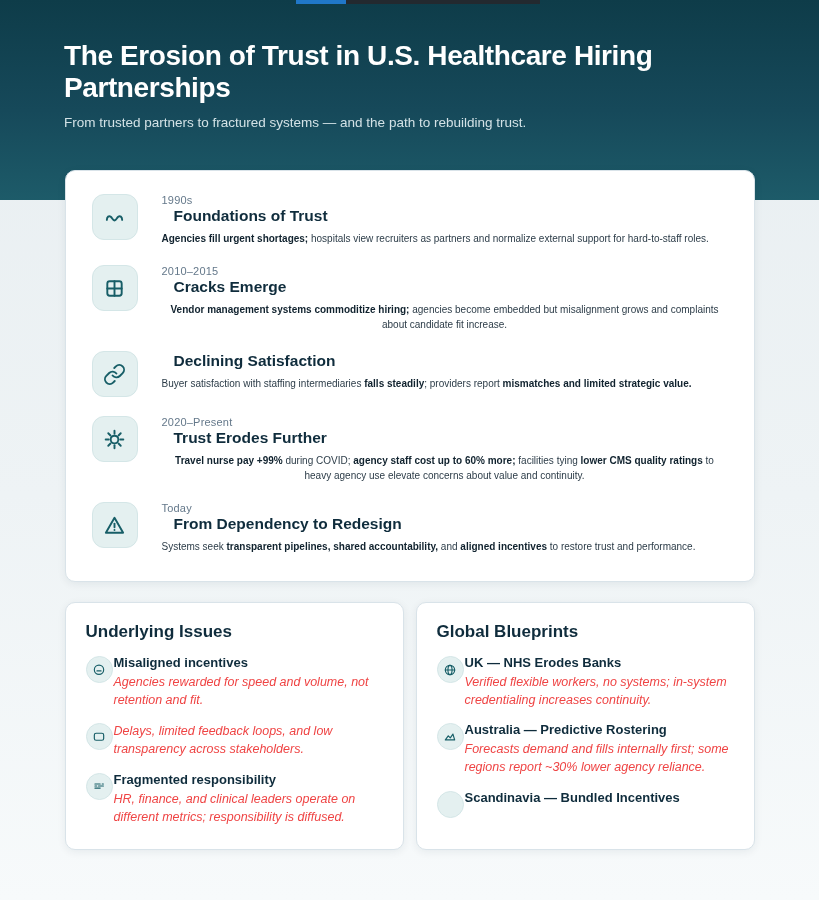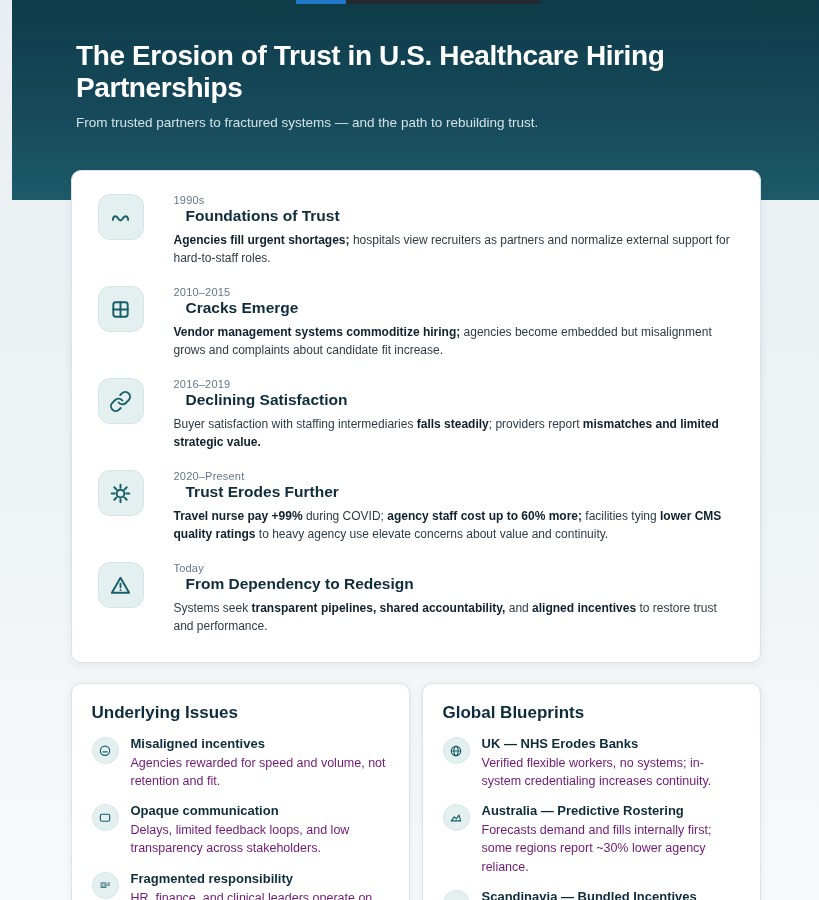--- a/index.html
+++ b/index.html
@@ -1,21 +1,20 @@
 <!DOCTYPE html>
 <html><head>
 <meta charset="utf-8">
 <style>
   * { margin:0; padding:0; box-sizing:border-box; }
   html,body { background:#fff; }
   body { font-family:"Liberation Sans","DejaVu Sans",sans-serif; }
   .page {
     position:relative; width:819px; height:900px; overflow:hidden;
     background:linear-gradient(180deg,#e8eef1 0%,#eef3f5 55%,#f7fafb 100%);
-    padding-left:12px;
   }
   
   .topbar-blue { position:absolute; top:0; left:296px; width:50px; height:4px; background:#2077c8; z-index:5; }
   .topbar-dark { position:absolute; top:0; left:346px; width:194px; height:4px; background:#23292f; z-index:5; }
 
   .hero {
     height:200px; padding:40px 64px 0;
     background:linear-gradient(180deg,#0e3c49 0%,#16495a 55%,#1d5b69 100%);
   }
   .hero h1 {
@@ -25,44 +24,44 @@
   .hero .sub { margin-top:11px; color:#d3e2e6; font-size:13.5px; }
 
   .content { width:690px; margin:0 auto; }
 
   .card {
     background:#ffffff; border:1px solid #d9e3e9; border-radius:10px;
     box-shadow:0 2px 8px rgba(13,46,60,.07);
   }
   .timeline-card { margin-top:-30px; padding:23px 26px 8px; position:relative; z-index:2; }
 
-  .t-item { display:flex; gap:30px; margin-bottom:19px; }
+  .t-item { display:flex; gap:24px; margin-bottom:19px; }
   .tile {
     flex:0 0 46px; width:46px; height:46px; border-radius:12px;
     background:#e4f0f0; border:1px solid #d4e6e7; color:#175e67;
     display:flex; align-items:center; justify-content:center;
   }
   .tile svg { width:23px; height:23px; }
   .t-era { font-size:11px; color:#64788a; letter-spacing:.2px; }
   .t-title { font-size:15.5px; font-weight:700; color:#0f2c3c; margin:1px 12px 6px; }
-  .t-desc { font-size:12px; line-height:1.5; color:#2c3c48; max-width:612px; }
+  .t-desc { font-size:10px; line-height:1.5; color:#2c3c48; max-width:612px;text-align:center; }
   .t-desc b { color:#10222e; font-weight:700; }
 
   .two-col { display:grid; grid-template-columns:1fr 1fr; gap:12px; margin-top:20px; }
   .mini-card { padding:19px 20px 10px; }
   .mini-title { font-size:17px; font-weight:700; color:#0f2c3c; margin-bottom:13px; }
-  .m-item { display:flex; gap:12px; margin-bottom:13px; }
+  .m-item { display:flex; gap:1px; margin-bottom:13px; }
   .bubble {
     flex:0 0 27px; width:27px; height:27px; border-radius:50%; margin-top:1px;
     background:#e4f0f0; border:1px solid #d4e6e7; color:#175e67;
     display:flex; align-items:center; justify-content:center;
   }
   .bubble svg { width:14px; height:14px; }
   .m-title { font-size:13px; font-weight:700; color:#0f2c3c; margin-bottom:3px; }
-  .m-desc { font-size:12.5px; line-height:1.45; color:#701a75; }
+  .m-desc { font-size:12.5px; line-height:1.45; color:#ef4444;font-style:italic; }
 
   svg.ic { fill:none; stroke:currentColor; stroke-width:2; stroke-linecap:round; stroke-linejoin:round; }
 </style>
 </head>
 <body>
 
 <div class="page">
 
   <div class="topbar-blue"></div>
   <div class="topbar-dark"></div>
@@ -105,21 +104,20 @@
       </div>
 
       <div class="t-item">
         <div class="tile">
           <svg class="ic" viewBox="0 0 24 24">
               <path d="M10 13a5 5 0 0 0 7.54.54l3-3a5 5 0 0 0-7.07-7.07l-1.72 1.71"></path>
               <path d="M14 11a5 5 0 0 0-7.54-.54l-3 3a5 5 0 0 0 7.07 7.07l1.71-1.71"></path>
             </svg>
         </div>
         <div>
-          <div class="t-era">2016–2019</div>
           <div class="t-title">Declining Satisfaction</div>
           <div class="t-desc"><span>Buyer satisfaction with staffing intermediaries </span><b>falls steadily</b><span>; providers report </span><b>mismatches and limited strategic value.</b></div>
         </div>
       </div>
 
       <div class="t-item">
         <div class="tile">
           <svg class="ic" viewBox="0 0 24 24">
               <circle cx="12" cy="12" r="4"></circle>
               <line x1="12" y1="2.8" x2="12" y2="6"></line>
@@ -174,21 +172,20 @@
           </div>
         </div>
 
         <div class="m-item">
           <div class="bubble">
             <svg class="ic" viewBox="0 0 24 24">
                 <rect x="4" y="5.5" width="16" height="12" rx="3"></rect>
               </svg>
           </div>
           <div>
-            <div class="m-title">Opaque communication</div>
             <div class="m-desc">Delays, limited feedback loops, and low transparency across stakeholders.</div>
           </div>
         </div>
 
         <div class="m-item">
           <div class="bubble">
             <svg class="ic" viewBox="0 0 24 24" stroke-width="2.4">
                 <line x1="5" y1="8.5" x2="14" y2="8.5"></line>
                 <line x1="17.5" y1="8.5" x2="19.5" y2="8.5"></line>
                 <line x1="5" y1="12" x2="8" y2="12"></line>

